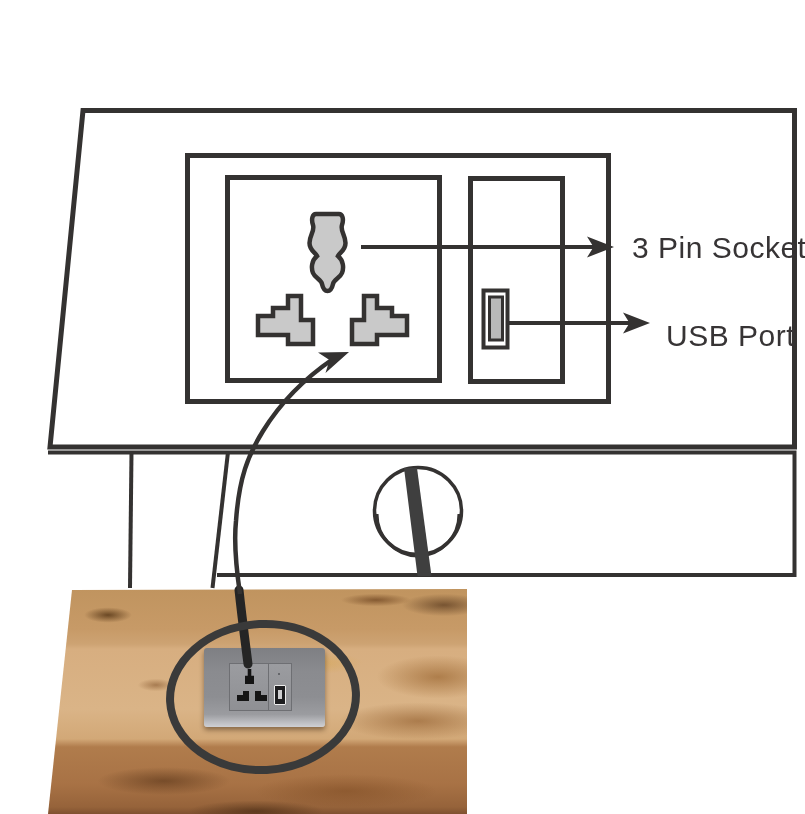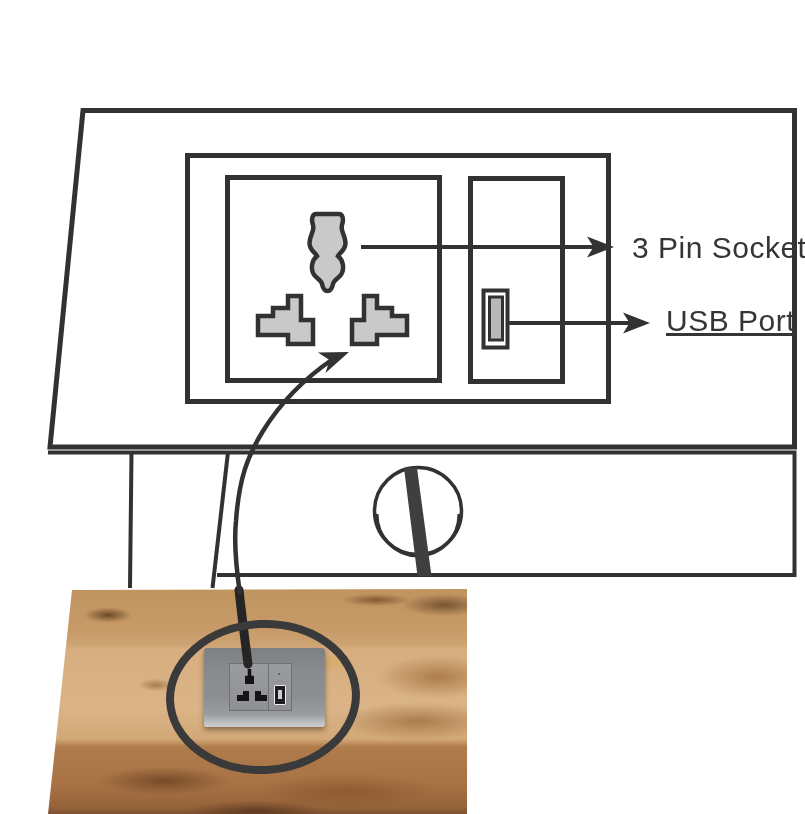--- a/index.html
+++ b/index.html
@@ -9,21 +9,21 @@
   }
   .overlay { position:absolute; left:0; top:0; width:805px; height:814px; pointer-events:none; }
   .ln   { stroke:#343231; fill:none; }
   .shape{ stroke:#343231; fill:#ffffff; }
   .sym  { stroke:#343231; fill:#c9c9c9; }
   .label {
     position:absolute; color:#373435; font-size:30px; line-height:32px;
     white-space:nowrap; letter-spacing:0.5px;
   }
   .label-socket { left:632px; top:232px; }
-  .label-usb    { left:666px; top:305px;text-decoration:underline; }
+  .label-usb    { left:666px; top:320px; }
 
   
   .wood {
     position:absolute; left:46px; top:589px; width:421px; height:225px;
     clip-path:polygon(26px 1px, 421px 0px, 421px 225px, 2px 225px);
     background-image:
       radial-gradient(ellipse 34px 11px at 62px 26px,  rgba(84,52,20,.8), rgba(84,52,20,0) 70%),
       radial-gradient(ellipse 50px 9px  at 330px 11px, rgba(100,58,24,.65), rgba(100,58,24,0) 70%),
       radial-gradient(ellipse 60px 16px at 398px 16px, rgba(58,30,10,.55), rgba(58,30,10,0) 70%),
       radial-gradient(ellipse 26px 9px  at 110px 96px, rgba(118,70,30,.5), rgba(118,70,30,0) 70%),

